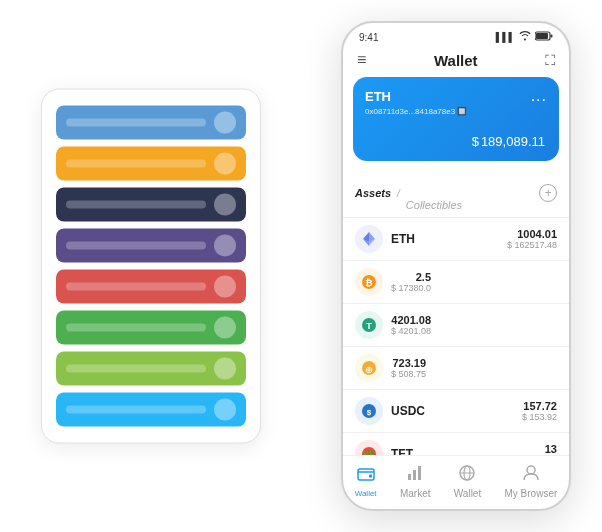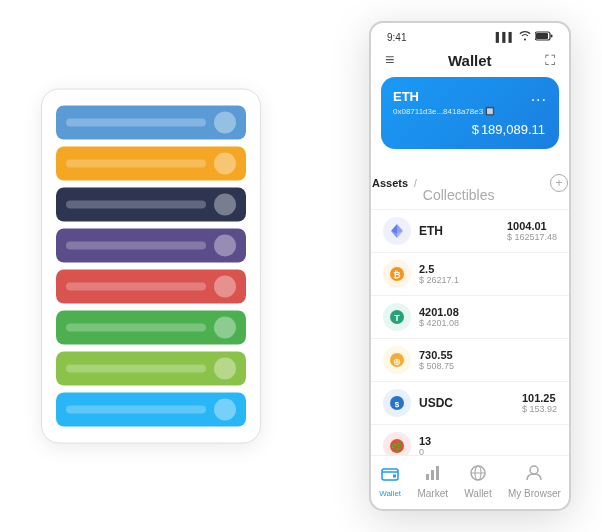--- a/index.html
+++ b/index.html
@@ -64,24 +64,24 @@
       margin-right: 8px;
       opacity: 0.5;
     }
 
     
     .phone {
       position: absolute;
       right: 20px;
       top: 50%;
       transform: translateY(-50%);
-      width: 202px;
+      width: 230px;
       height: 490px;
       background: #fff;
-      border-radius: 14px;
+      border-radius: 32px;
       border: 2px solid #d0d0d0;
       box-shadow: 0 8px 40px rgba(0,0,0,0.15);
       overflow: hidden;
       z-index: 2;
       display: flex;
       flex-direction: column;
     }
 
     .phone-notch-bar {
       display: flex;
@@ -144,60 +144,61 @@
     }
 
     .eth-more {
       font-size: 16px;
       letter-spacing: 1px;
     }
 
     .eth-address {
       font-size: 8px;
       opacity: 0.85;
-      margin-bottom: 0;
+      margin-bottom: 12px;
     }
 
     .eth-balance {
       font-size: 20px;
       font-weight: 400;
       text-align: right;
     }
 
     .eth-balance span {
       font-size: 13px;
       margin-right: 2px;
     }
 
     .assets-header {
       display: flex;
       align-items: center;
       justify-content: space-between;
-      padding: 4px 1px 6px;
+      padding: 4px 12px 6px;
+      font-style: italic;
     }
 
     .assets-tabs {
       display: flex;
       align-items: center;
       gap: 6px;
     }
 
     .assets-tab-active {
       font-size: 11px;
       font-weight: 600;
       color: #222;
     }
 
     .assets-tab-divider {
       font-size: 10px;
       color: #aaa;
     }
 
     .assets-tab-inactive {
-      font-size: 14px;
+      font-size: 11px;
       color: #aaa;
       margin-top: 24px;
     }
 
     .add-icon {
       width: 18px;
       height: 18px;
       border: 1.5px solid #aaa;
       border-radius: 50%;
       display: flex;
@@ -232,21 +233,21 @@
     }
 
     .asset-name {
       flex: 1;
       font-size: 12px;
       font-weight: 600;
       color: #222;
     }
 
     .asset-values {
-      text-align: left;
+      text-align: right;
     }
 
     .asset-amount {
       font-size: 11px;
       font-weight: 600;
       color: #222;
     }
 
     .asset-usd {
       font-size: 9px;
@@ -406,21 +407,21 @@
       </div>
       <div class="asset-row">
         <div class="asset-icon" style="background:#fff5e6;">
           <svg width="16" height="16" viewBox="0 0 16 16">
               <circle cx="8" cy="8" r="7" fill="#f7931a"></circle>
               <text x="8" y="12" text-anchor="middle" font-size="9" fill="white" font-weight="bold">₿</text>
             </svg>
         </div>
         <div class="asset-values">
           <div class="asset-amount">2.5</div>
-          <div class="asset-usd">$ 26217.1</div>
+          <div class="asset-usd">$ 17380.0</div>
         </div>
       </div>
       <div class="asset-row">
         <div class="asset-icon" style="background:#e6f7f2;">
           <svg width="16" height="16" viewBox="0 0 16 16">
               <circle cx="8" cy="8" r="7" fill="#26a17b"></circle>
               <text x="8" y="12" text-anchor="middle" font-size="9" fill="white" font-weight="bold">T</text>
             </svg>
         </div>
         <div class="asset-values">
@@ -429,44 +430,45 @@
         </div>
       </div>
       <div class="asset-row">
         <div class="asset-icon" style="background:#fef9e7;">
           <svg width="16" height="16" viewBox="0 0 16 16">
               <circle cx="8" cy="8" r="7" fill="#f5ac37"></circle>
               <text x="8" y="12" text-anchor="middle" font-size="8" fill="white" font-weight="bold">◎</text>
             </svg>
         </div>
         <div class="asset-values">
-          <div class="asset-amount">730.55</div>
+          <div class="asset-amount">723.19</div>
           <div class="asset-usd">$ 508.75</div>
         </div>
       </div>
       <div class="asset-row">
         <div class="asset-icon" style="background:#e8f0fb;">
           <svg width="16" height="16" viewBox="0 0 16 16">
               <circle cx="8" cy="8" r="7" fill="#2775ca"></circle>
               <text x="8" y="12" text-anchor="middle" font-size="8" fill="white" font-weight="bold">$</text>
             </svg>
         </div>
         <span class="asset-name">USDC</span>
         <div class="asset-values">
-          <div class="asset-amount">101.25</div>
+          <div class="asset-amount">157.72</div>
           <div class="asset-usd">$ 153.92</div>
         </div>
       </div>
       <div class="asset-row">
         <div class="asset-icon" style="background:#fde9e9;">
           <svg width="16" height="16" viewBox="0 0 16 16">
               <circle cx="8" cy="8" r="7" fill="#e74c3c"></circle>
               <text x="8" y="12" text-anchor="middle" font-size="9" fill="white">🌿</text>
             </svg>
         </div>
+        <span class="asset-name">TFT</span>
         <div class="asset-values">
           <div class="asset-amount">13</div>
           <div class="asset-usd">0</div>
         </div>
       </div>
     </div>
 
     <div class="bottom-nav">
       <div class="nav-item">
         <span class="nav-icon nav-icon-active">

